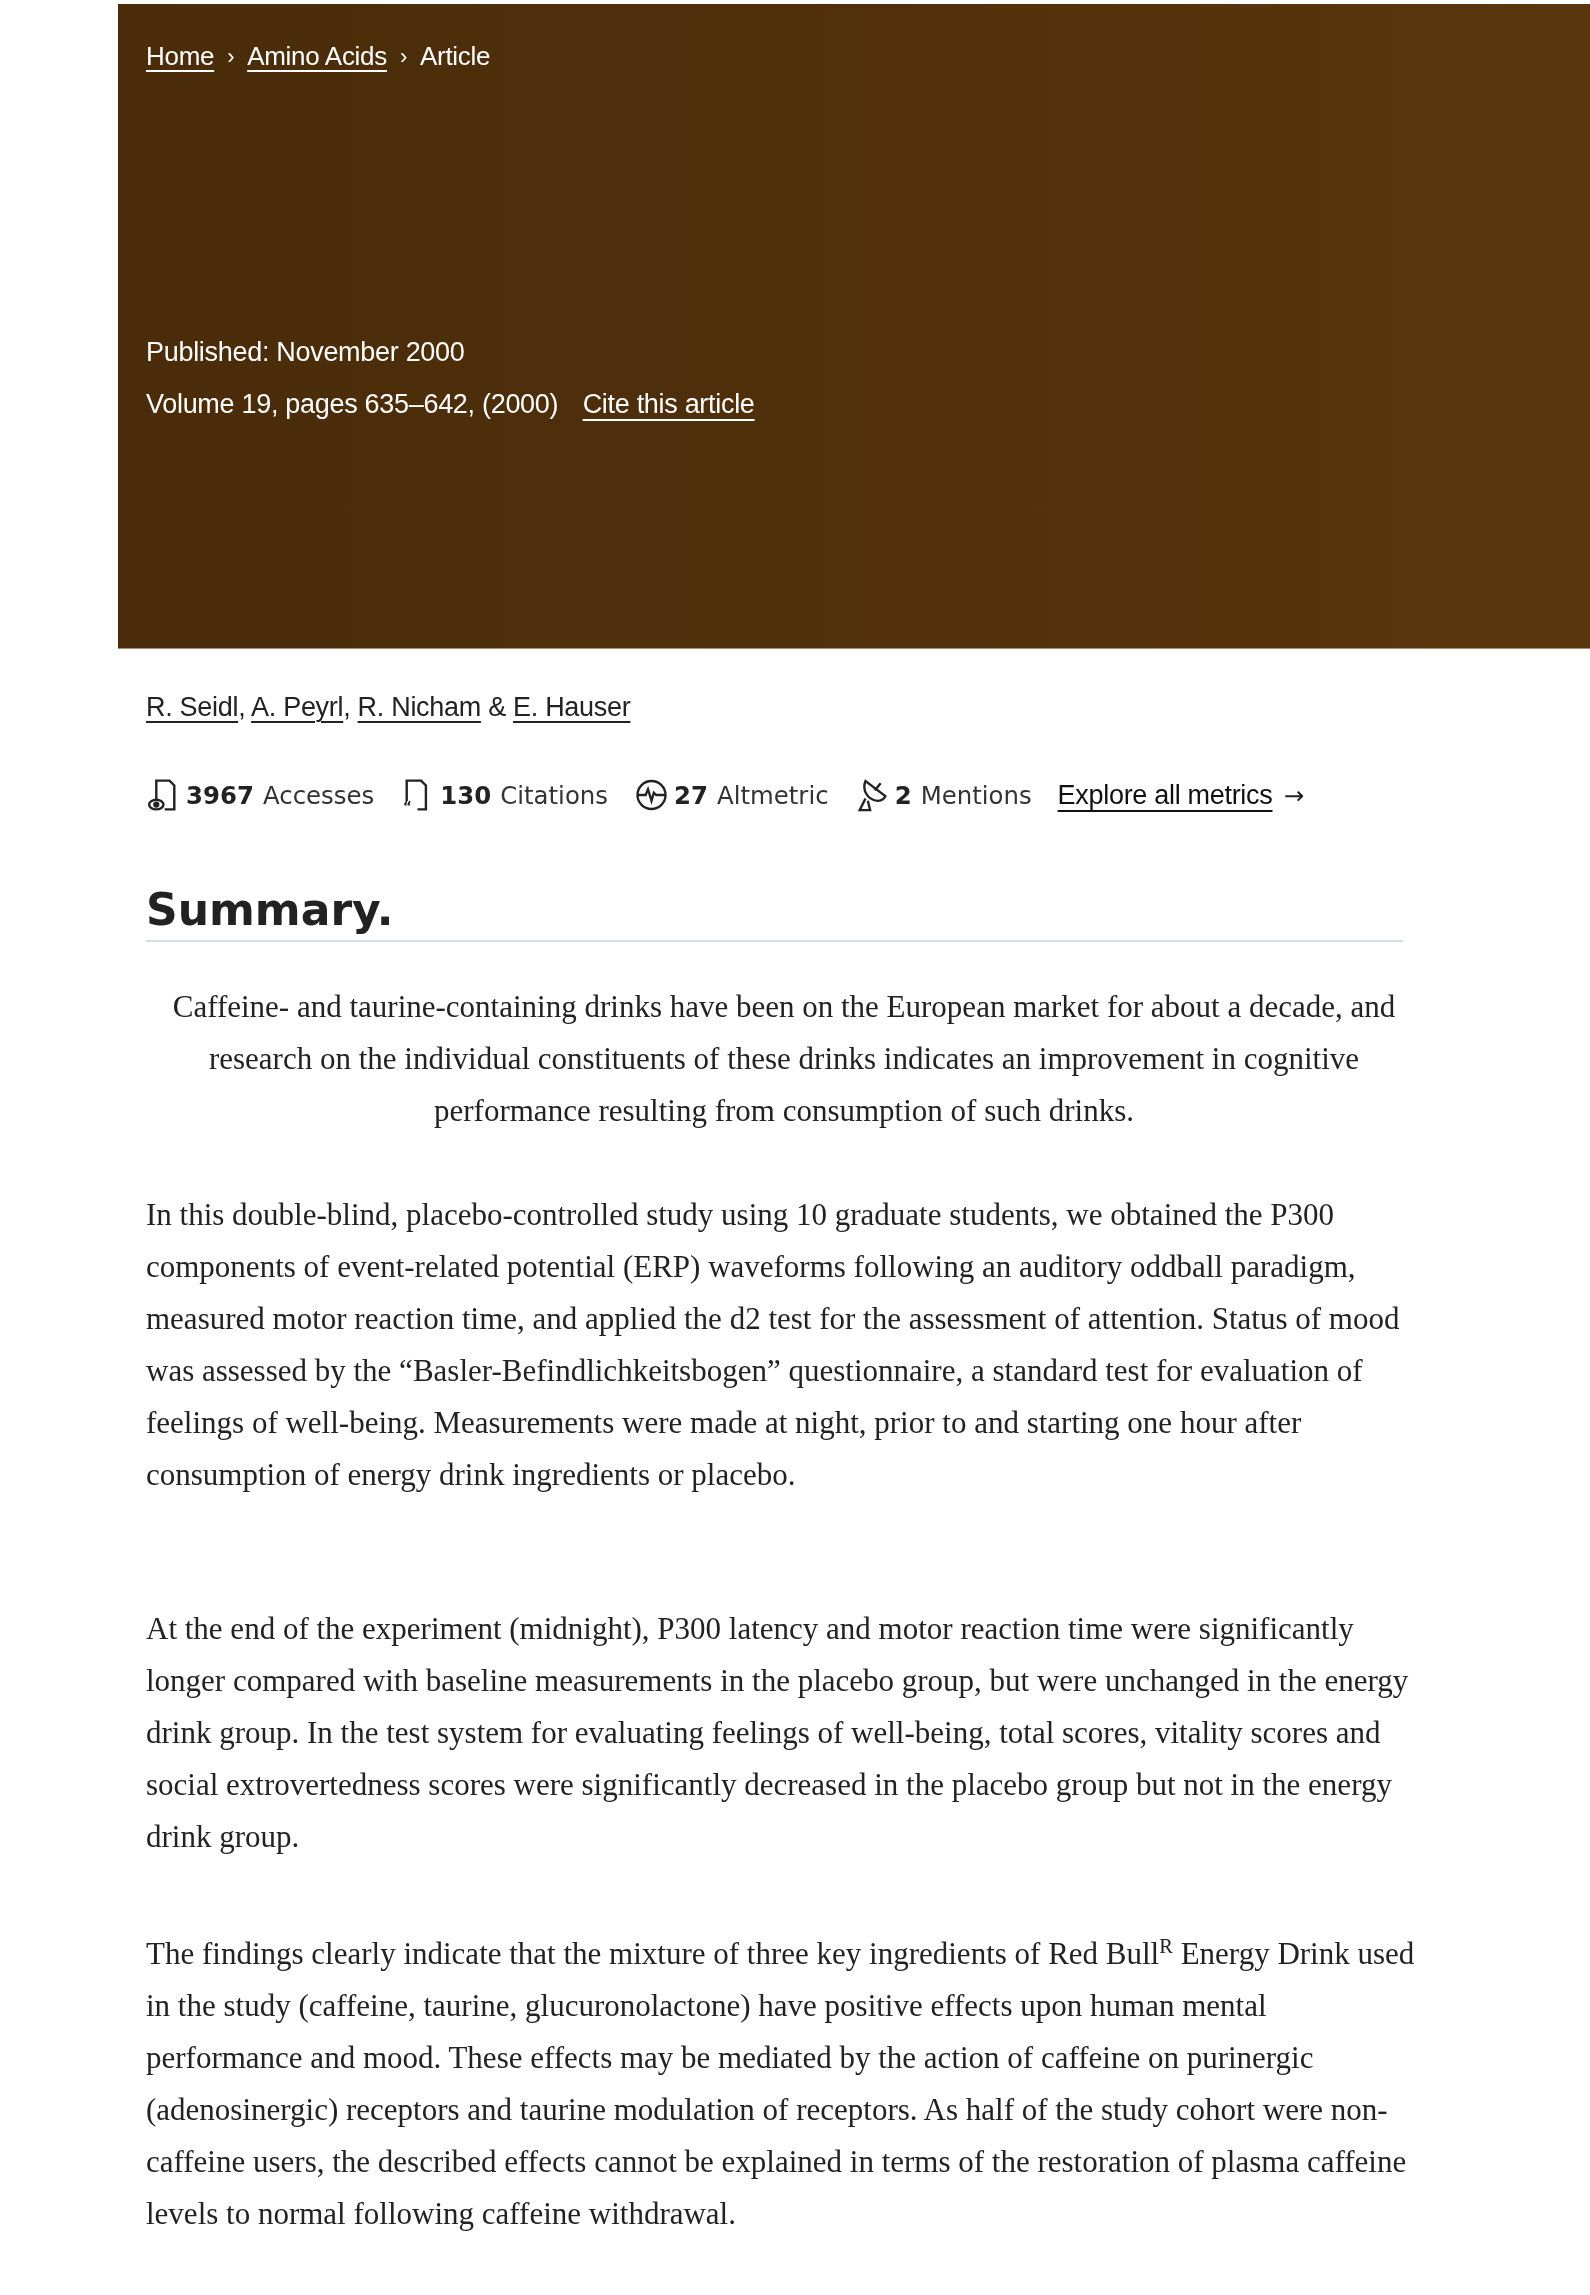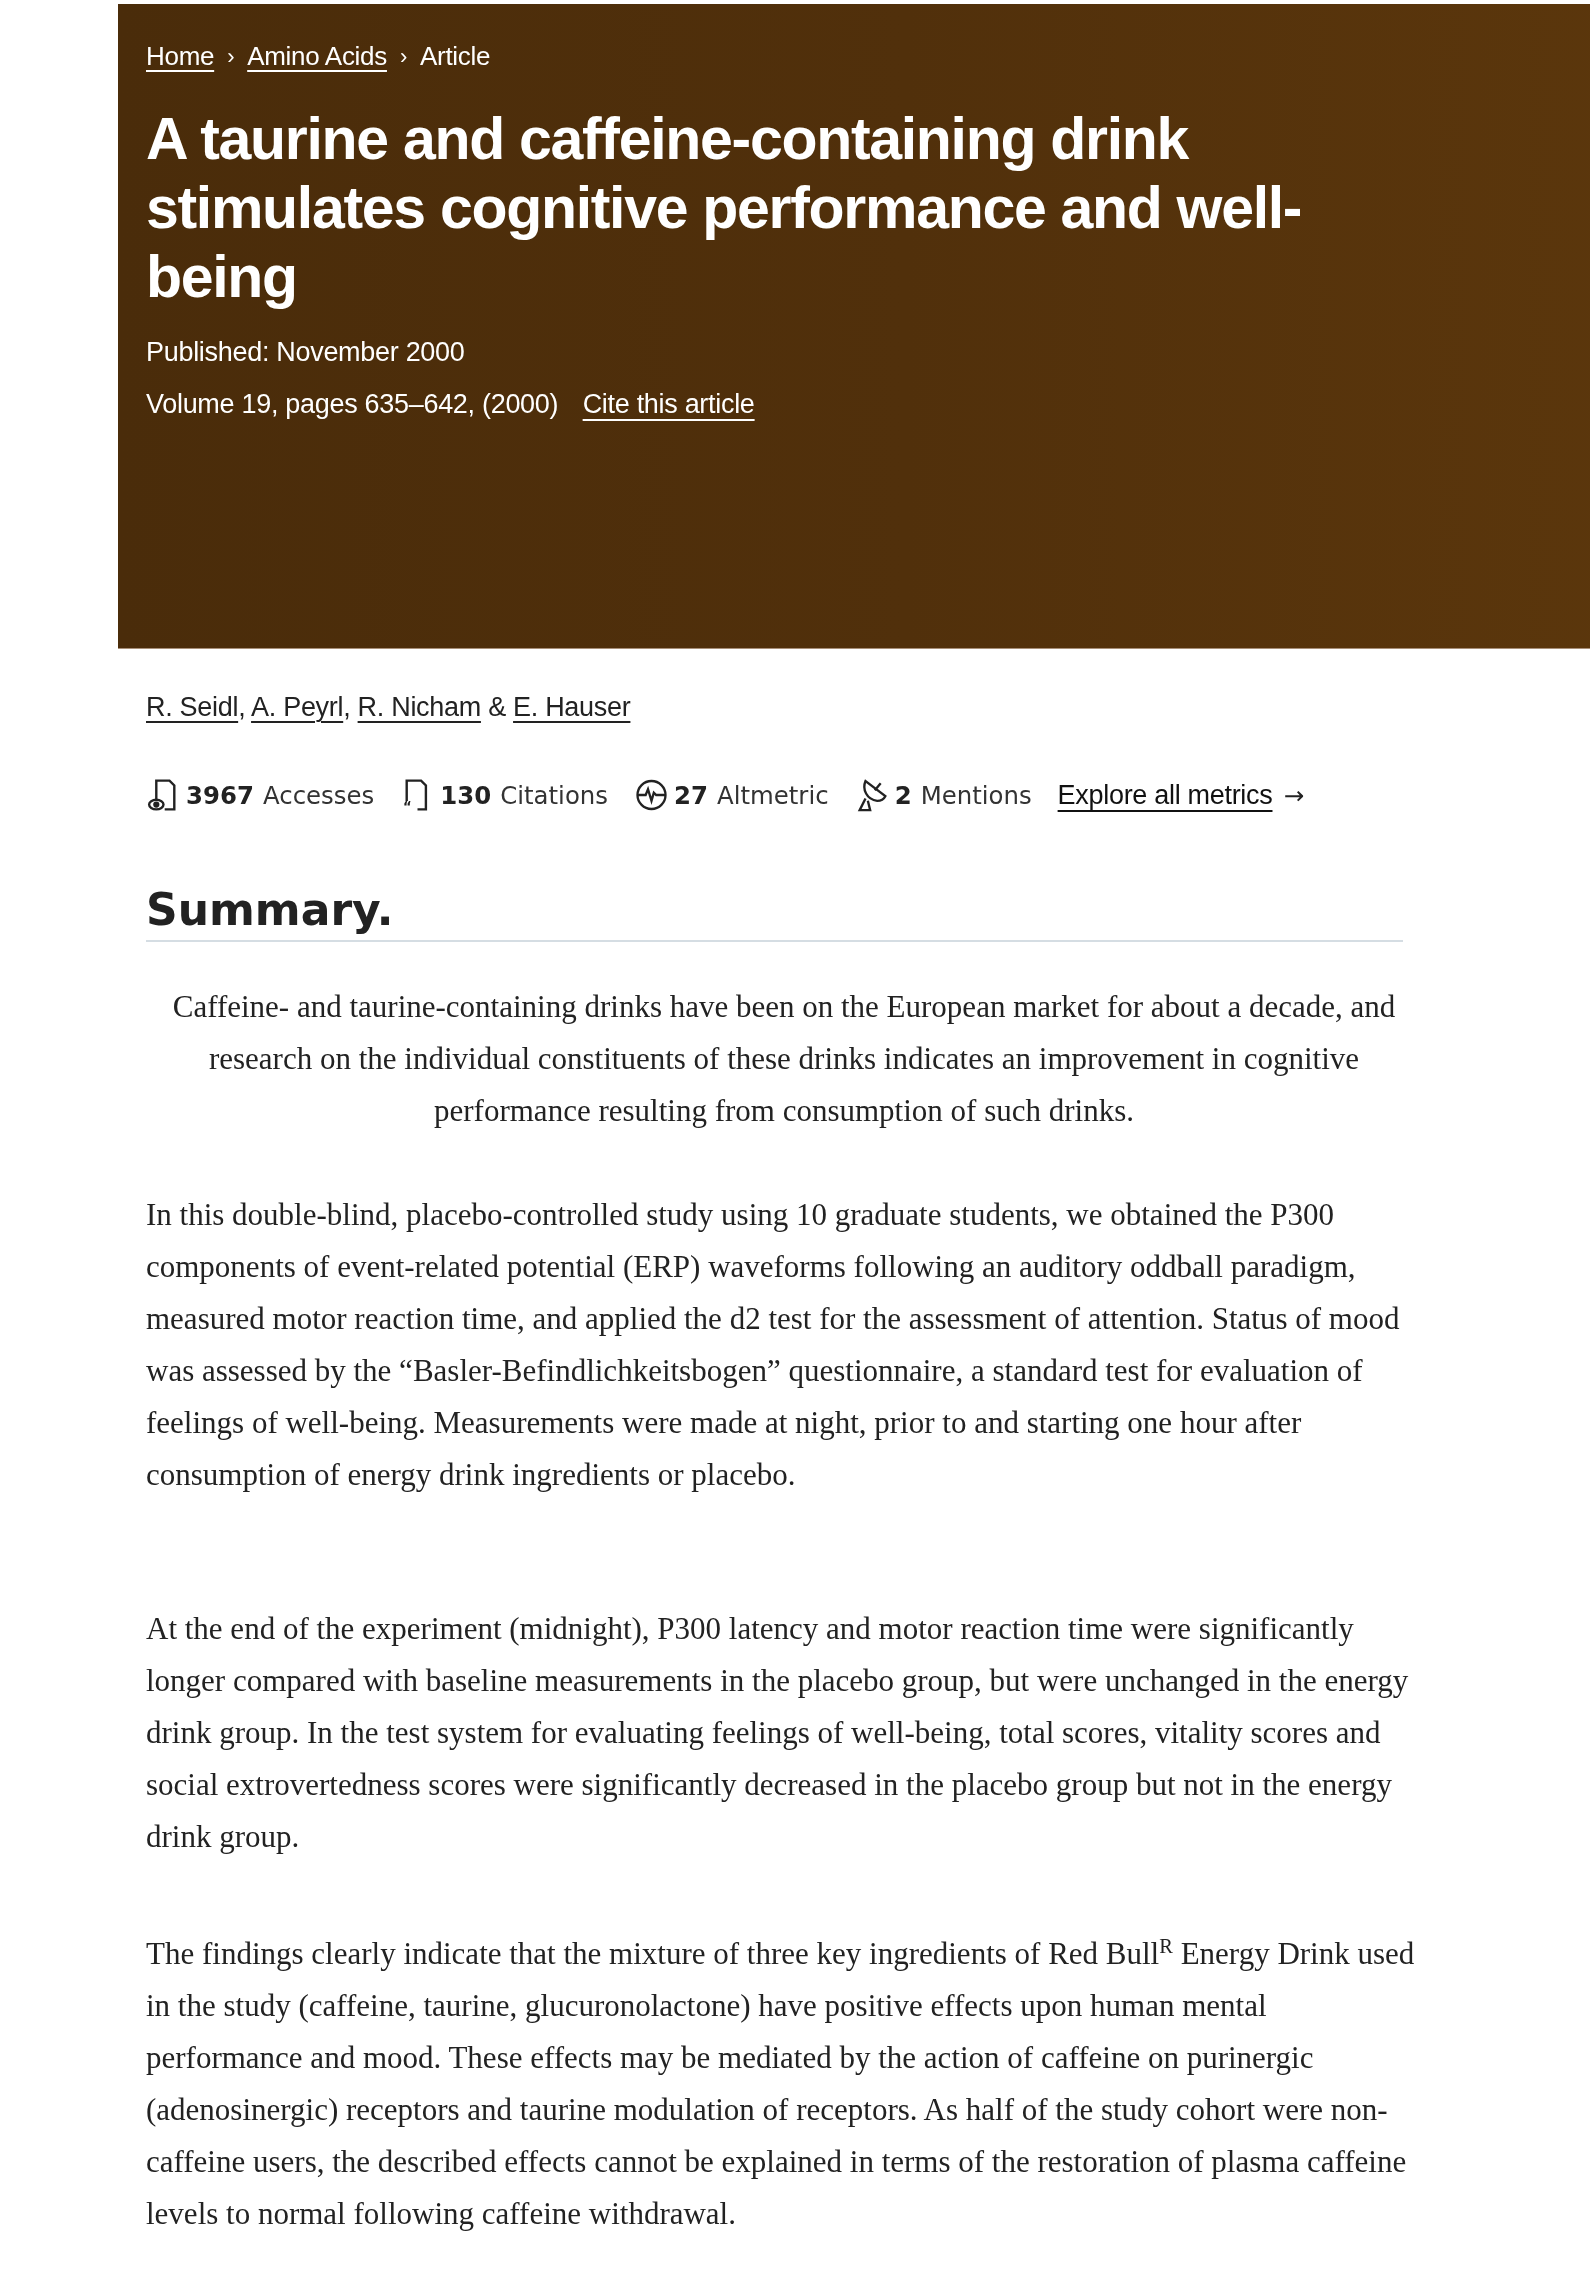--- a/index.html
+++ b/index.html
@@ -46,21 +46,20 @@
 
 <header class="hero">
   <nav class="breadcrumb">
     <a href="#">Home</a>
     <span class="sep">›</span>
     <a href="#">Amino Acids</a>
     <span class="sep">›</span>
     <span>Article</span>
   </nav>
 
-  <h1 class="title">A taurine and caffeine-containing drink stimulates cognitive performance and well-being</h1>
 
   <div class="published">Published: November 2000</div>
 
   <div class="volume-line">
     <span>Volume 19, pages 635–642, (2000)</span>
     <a href="#">Cite this article</a>
   </div>
 </header>
 
 <div class="authors">

